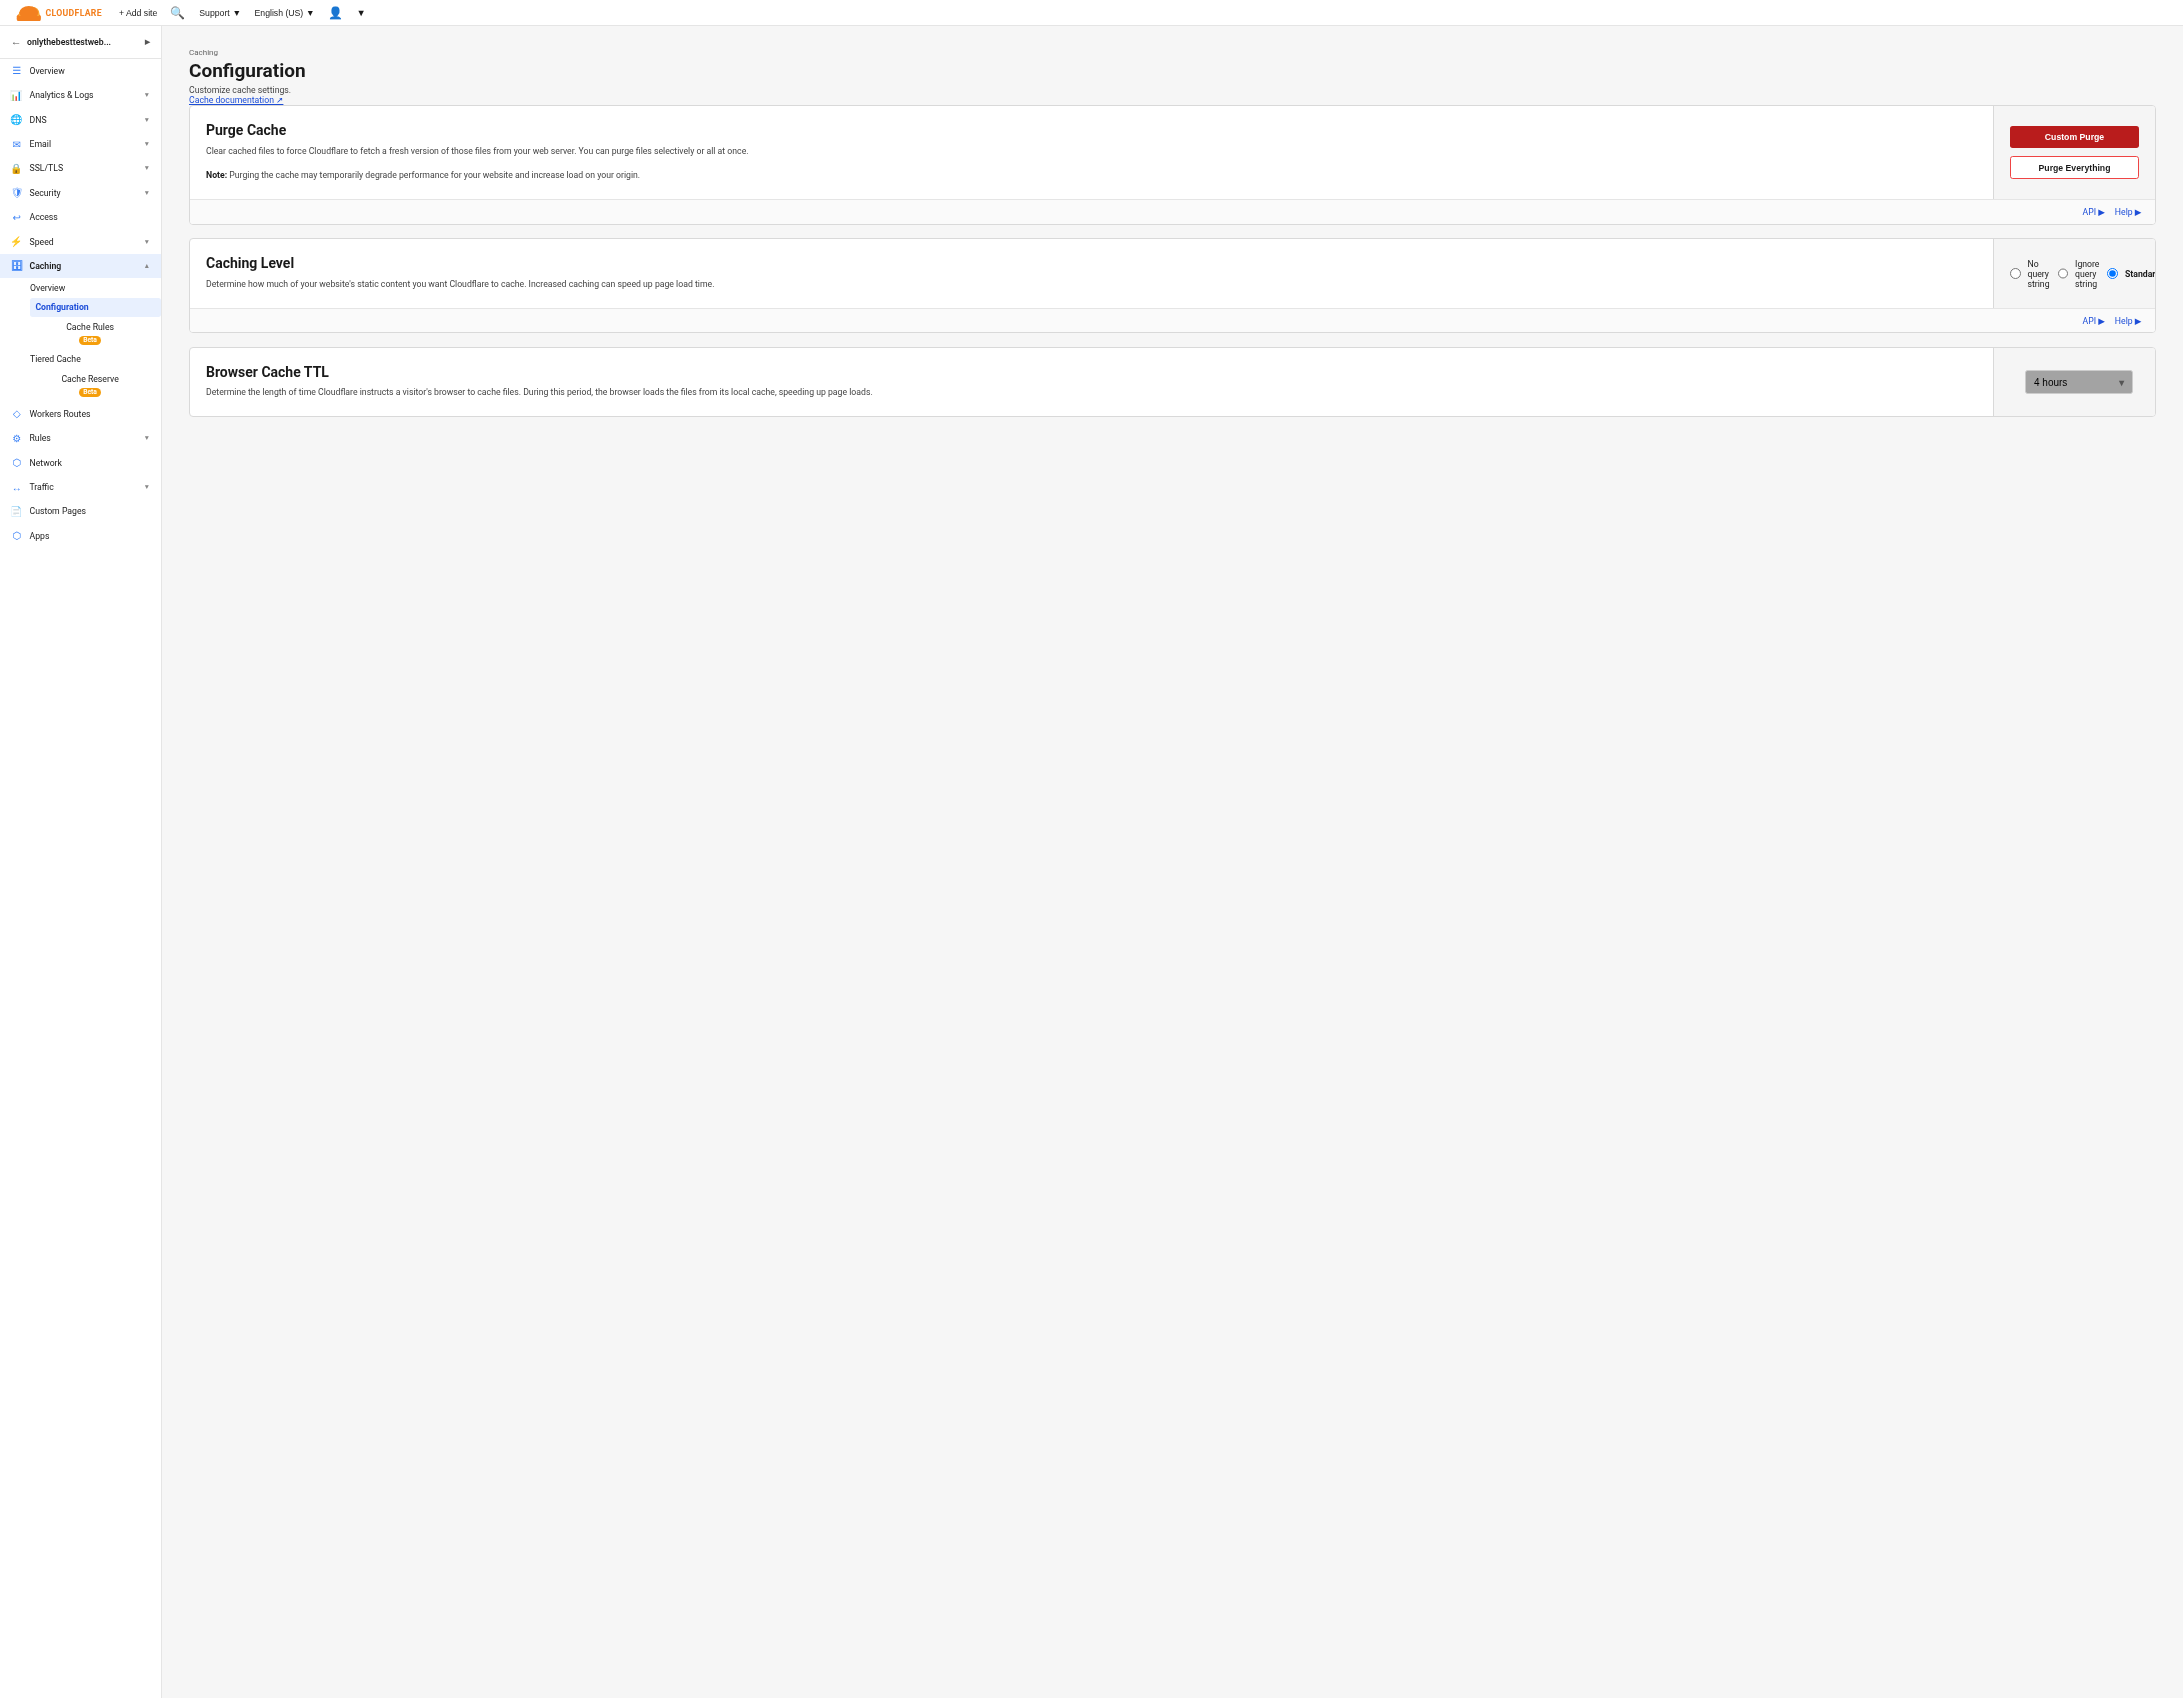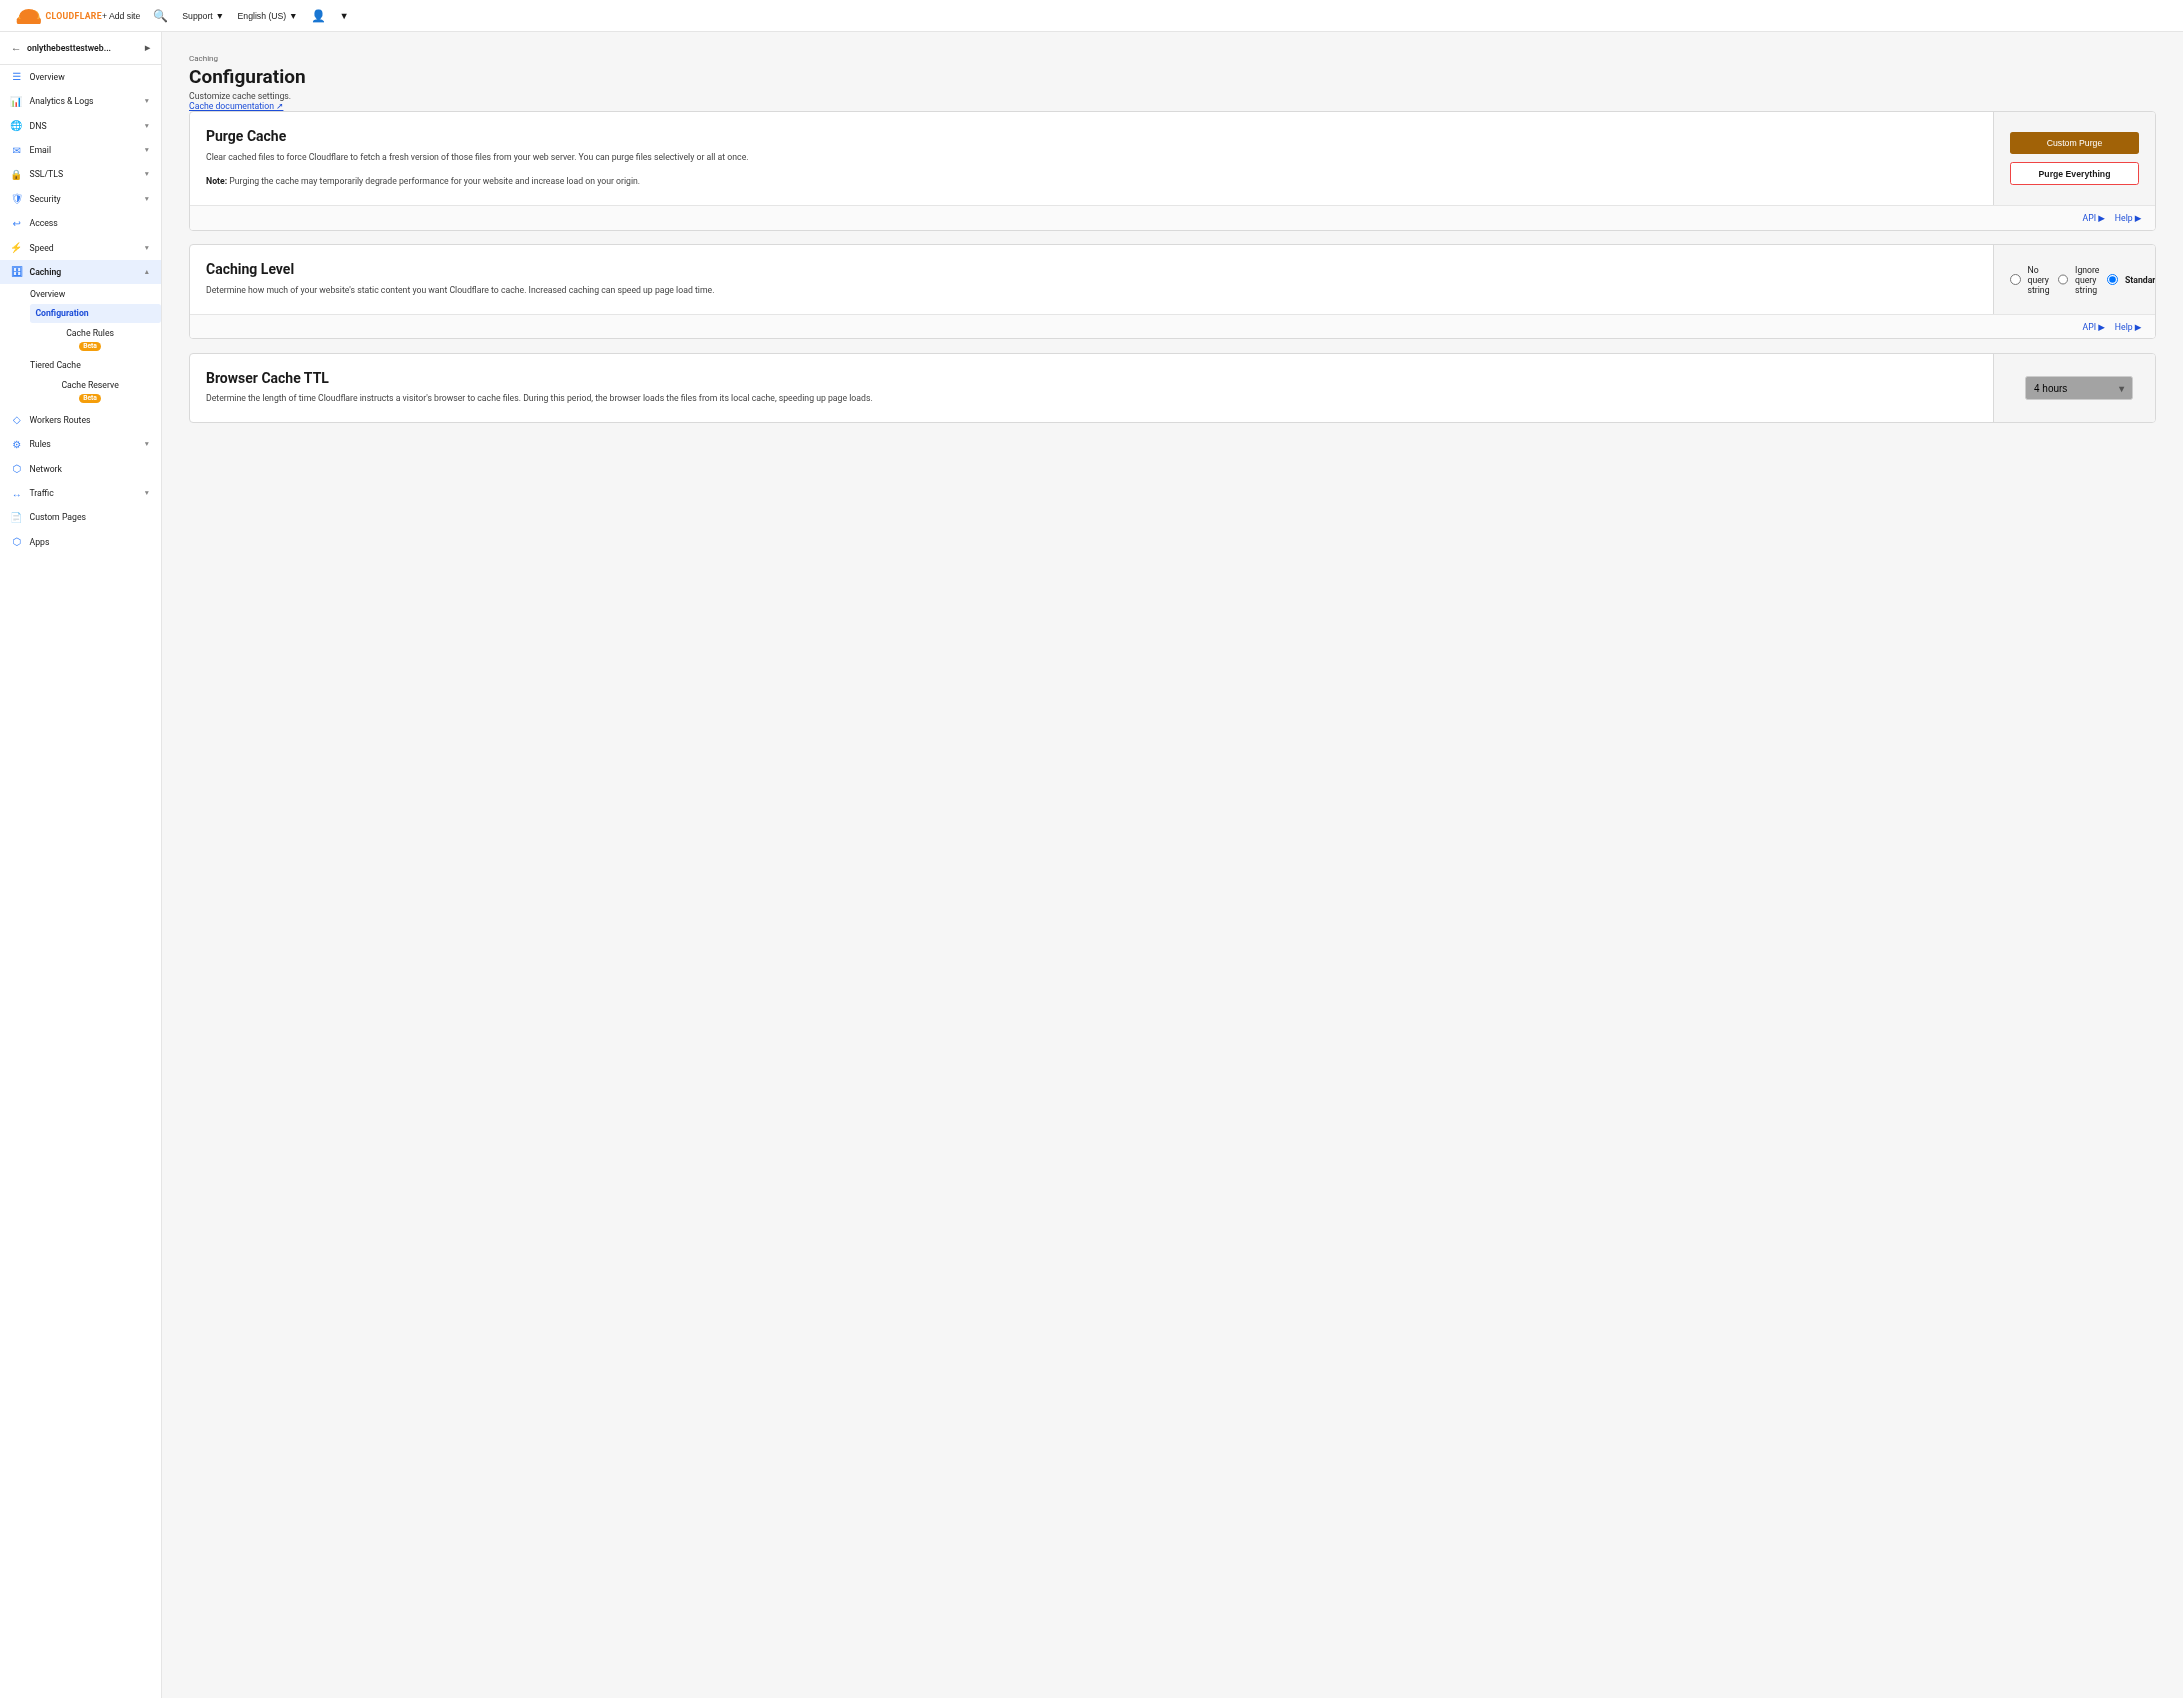--- a/index.html
+++ b/index.html
@@ -1,21 +1,21 @@
 <!DOCTYPE html>
 <html style="font-size:10.8px"><head>
   <meta charset="utf-8">
   <style>
     * { box-sizing: border-box; margin: 0; padding: 0; }
     body { font-family: -apple-system, BlinkMacSystemFont, 'Segoe UI', Roboto, sans-serif; font-size: 9.4px; color: #1a1a1a; background: #f6f6f6; display: flex; flex-direction: column; height: 100vh; }
 
     
     .topnav {
       display: flex; align-items: center; background: #fff; border-bottom: 0.7px solid #e5e5e5;
-      padding: 0 16px; height: 32px; flex-shrink: 0;
+      padding: 0 16px; height: 26px; flex-shrink: 0; gap: 17px;
     }
     .logo-text { font-size: 8.7px; font-weight: 700; color: #f38020; letter-spacing: 0.3px; }
     .topnav-actions { display: flex; align-items: center; gap: 13.5px; }
     .topnav-btn { display: flex; align-items: center; gap: 2.7px; font-size: 8.7px; color: #1a1a1a; cursor: pointer; background: none; border: none; }
     .topnav-icon { font-size: 12px; color: #555; cursor: pointer; }
 
     
     .layout { display: flex; flex: 1; overflow: hidden; }
 
     
@@ -73,22 +73,22 @@
     .card-text { font-size: 8.7px; color: #444; line-height: 1.6; }
     .card-text strong { font-weight: 700; color: #1a1a1a; }
     .card-footer {
       display: flex; justify-content: flex-end; gap: 10px;
       padding: 6.7px 13.5px; border-top: 0.7px solid #e5e5e5; background: #fafafa;
     }
     .card-footer-link { font-size: 8.7px; color: #1d4ed8; cursor: pointer; display: flex; align-items: center; gap: 2px; }
 
     
     .btn-primary {
-      background: #a16207; color: #fff; border: none; border-radius: 2.7px;
-      padding: 6px 12px; font-size: 8.7px; font-weight: 400; cursor: pointer; width: 100%;
+      background: #b91c1c; color: #fff; border: none; border-radius: 2.7px;
+      padding: 6px 12px; font-size: 8.7px; font-weight: 700; cursor: pointer; width: 100%;
     }
     .btn-outline-danger {
       background: #fff; color: #1a1a1a; border: 1.3px solid #ef4444; border-radius: 2.7px;
       padding: 5.4px 12px; font-size: 8.7px; font-weight: 600; cursor: pointer; width: 100%;
     }
 
     
     .radio-group { display: flex; flex-direction: row; gap: 8px; }
     .radio-item { display: flex; align-items: center; gap: 6.7px; font-size: 8.7px; cursor: pointer; }
     .radio-item input[type="radio"] { width: 10.8px; height: 10.8px; cursor: pointer; }

